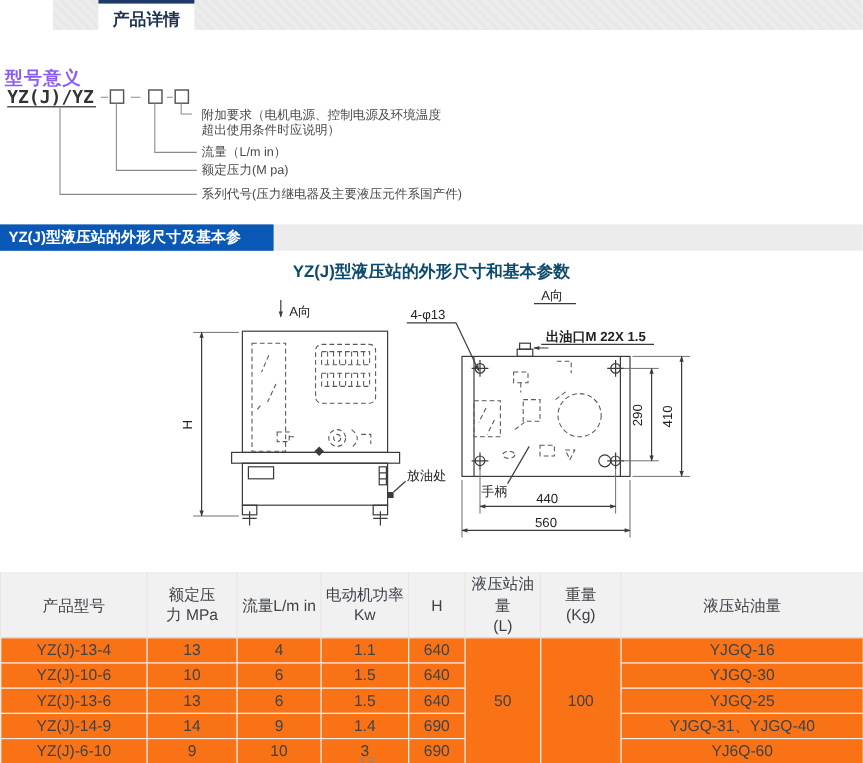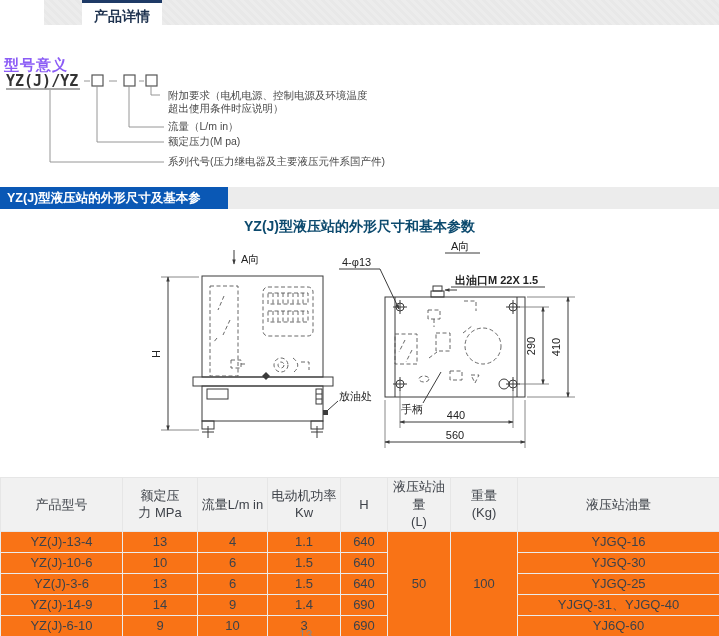--- a/index.html
+++ b/index.html
@@ -225,21 +225,21 @@
       </tr>
       <tr>
         <td>YZ(J)-10-6</td>
         <td>10</td>
         <td>6</td>
         <td>1.5</td>
         <td>640</td>
         <td>YJGQ-30</td>
       </tr>
       <tr>
-        <td>YZ(J)-3-6</td>
+        <td>YZ(J)-13-6</td>
         <td>13</td>
         <td>6</td>
         <td>1.5</td>
         <td>640</td>
         <td>YJGQ-25</td>
       </tr>
       <tr>
         <td>YZ(J)-14-9</td>
         <td>14</td>
         <td>9</td>

